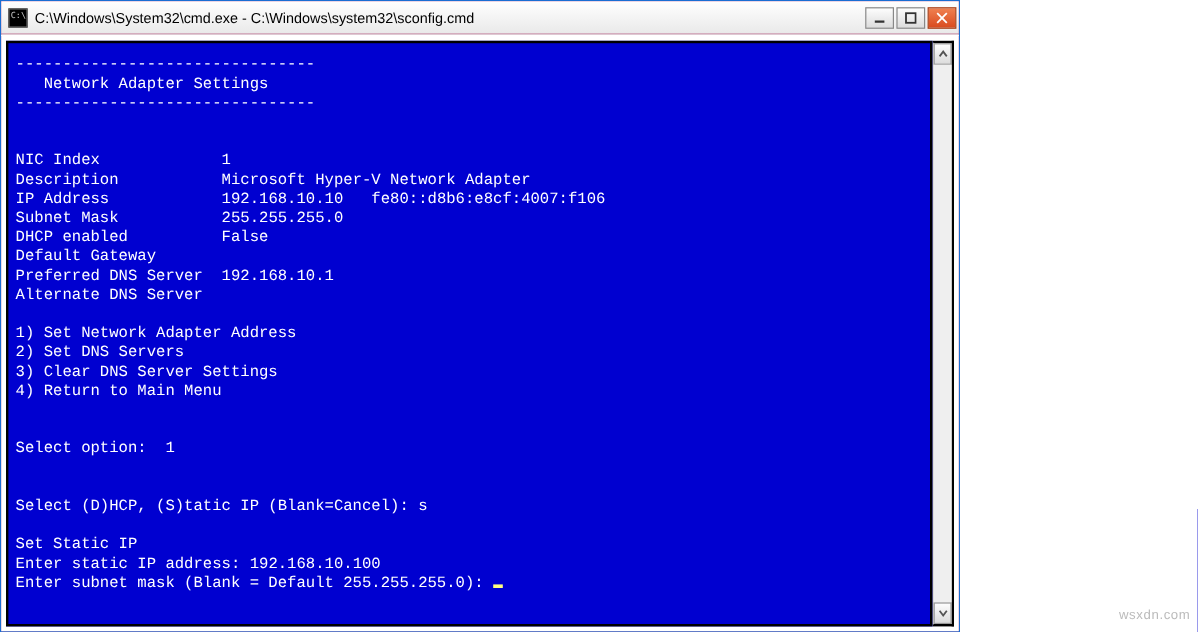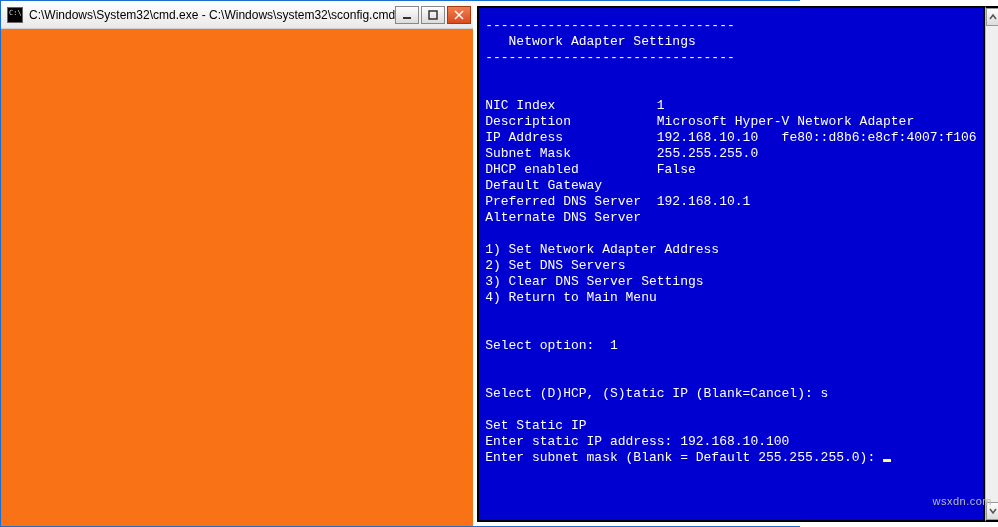--- a/index.html
+++ b/index.html
@@ -6,23 +6,23 @@
   body {
     background: #fff;
     font-family: "Consolas", "Courier New", monospace;
     font-size: 13px;
     overflow: hidden;
   }
   .window {
     width: 800px;
     height: 527px;
     border: 1px solid #1a6dd2;
-    background: #f97316;
+    background: #be185d;
     display: flex;
-    flex-direction: row;
+    flex-direction: column;
     position: relative;
   }
   .titlebar {
     height: 28px;
     background: linear-gradient(#fff, #e9e9e9);
     border-bottom: 1px solid #d0d0d0;
     display: flex;
     align-items: center;
     padding: 0 2px 0 6px;
     font-family: "Segoe UI", Tahoma, sans-serif;
@@ -101,21 +101,21 @@
   .cursor {
     display: inline-block;
     width: 8px; height: 3px;
     background: #ffff80;
     vertical-align: baseline;
     margin-bottom: -1px;
   }
   .row { display:block; }
   .watermark {
     position: absolute;
-    bottom: 20px; right: 6px;
+    bottom: 8px; right: 6px;
     font-family: Arial, sans-serif;
     font-size: 11px;
     color: #bbb;
     letter-spacing: 0.5px;
   }
 </style>
 </head>
 <body>
 
 <div class="window">

